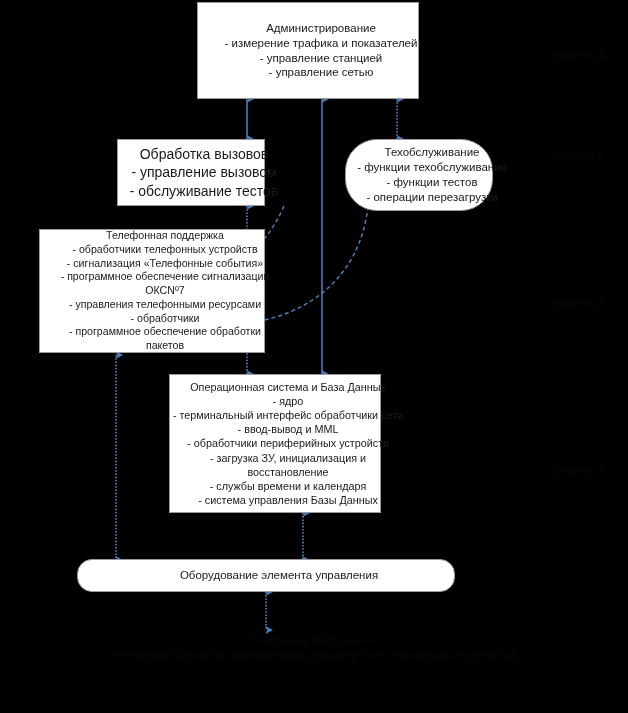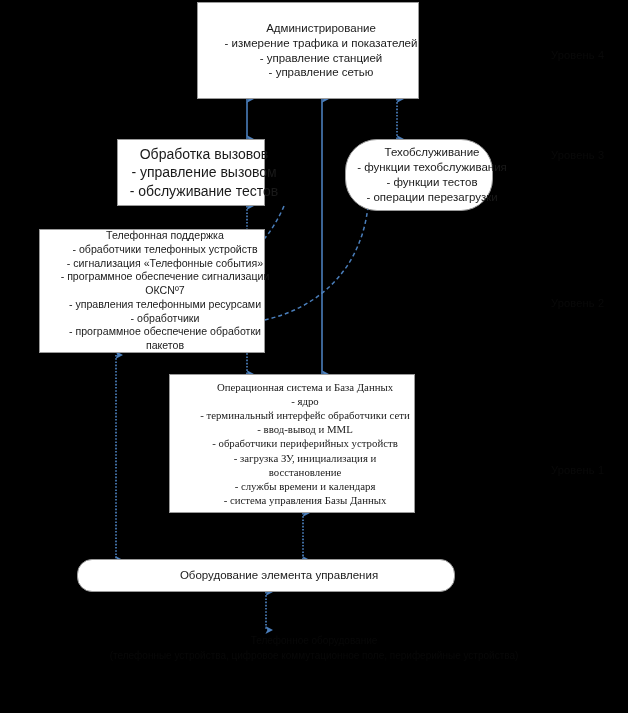--- a/index.html
+++ b/index.html
@@ -111,21 +111,21 @@
     <span class="ln">- обработчики телефонных устройств</span>
     <span class="ln">- сигнализация «Телефонные события»</span>
     <span class="ln">- программное обеспечение сигнализации</span>
     <span class="ln">ОКСNº7</span>
     <span class="ln">- управления телефонными ресурсами</span>
     <span class="ln">- обработчики</span>
     <span class="ln">- программное обеспечение обработки</span>
     <span class="ln">пакетов</span>
   </div>
 
-  <div class="box" style="left:169px;top:374px;width:246px;height:139px;font-size:10.8px;font-family:Liberation Serif, serif;">
+  <div class="box" style="left:169px;top:374px;width:212px;height:139px;font-size:10.8px;">
     <span class="ln">Операционная система и База Данных</span>
     <span class="ln">- ядро</span>
     <span class="ln">- терминальный интерфейс обработчики сети</span>
     <span class="ln">- ввод-вывод и MML</span>
     <span class="ln">- обработчики периферийных устройств</span>
     <span class="ln">- загрузка ЗУ, инициализация и</span>
     <span class="ln">восстановление</span>
     <span class="ln">- службы времени и календаря</span>
     <span class="ln">- система управления Базы Данных</span>
   </div>

